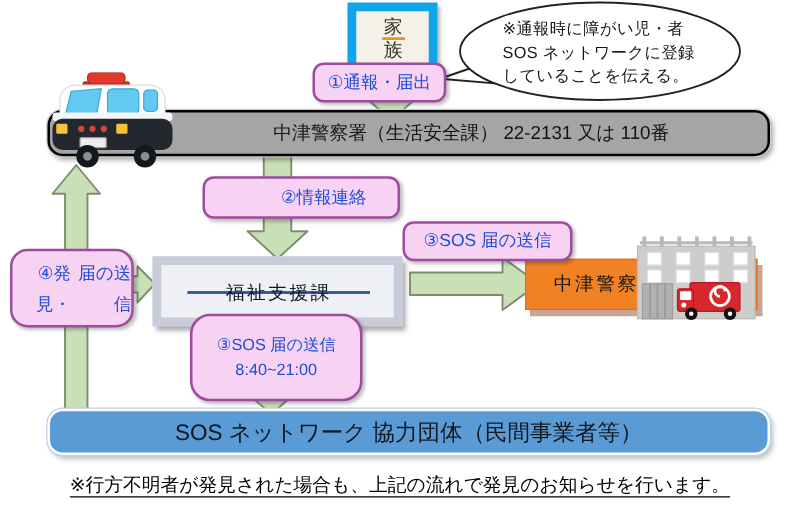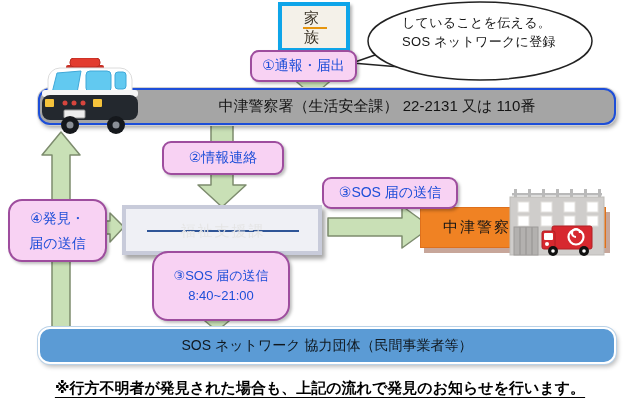--- a/index.html
+++ b/index.html
@@ -8,51 +8,51 @@
   .layer{position:absolute;left:0;top:0;width:640px;height:415px;pointer-events:none;}
 
   
   .step{position:absolute;z-index:3;background:var(--pink-fill,#F8D2F3);
     border:2px solid var(--pink-border,#9E4D9E);border-radius:9px;
     box-shadow:2px 2px 3px rgba(0,0,0,.25);
     display:flex;align-items:center;justify-content:center;
     color:#1d4ed8;font-size:14px;text-align:center;}
 
   
-  .frame{position:absolute;z-index:2;background:#F4F1E9;border:4px solid #0ea5e9;
+  .frame{position:absolute;z-index:2;background:#F4F1E9;border:7px solid #0ea5e9;
     box-shadow:2px 3px 3px rgba(0,0,0,.3);padding:21px;box-sizing:border-box;}
   .frame .inner{width:100%;height:100%;display:flex;align-items:center;justify-content:center;}
 
   .family-inner{background:var(--family-box,#F9A72B);border:1px solid #E6950E;
     color:#3a3326;font-size:15px;}
   .welfare-frame{background:#EFF0F5;border-color:#C8CBDA;box-shadow:3px 4px 4px rgba(0,0,0,.35);}
   .welfare-inner{background:var(--blue-box,#4472C4);border:1px solid #2F5597;
-    color:#e5e5e5;font-size:15px;letter-spacing:2px;text-align:center;}
+    color:#0f172a;font-size:15px;letter-spacing:2px;text-align:center;}
 
   .police-bar{position:absolute;z-index:2;left:38px;top:88px;width:578px;height:37px;
-    background:var(--gray-bar,#A5A5A5);border:2px solid #1d4ed8;border-radius:12px;
+    background:var(--gray-bar,#A5A5A5);border:2px solid #000000;border-radius:12px;
     box-shadow:0 0 0 1px #CFCFCF,2px 3px 4px rgba(0,0,0,.35);box-sizing:border-box;
     display:flex;align-items:center;justify-content:center;padding-left:100px;
     color:#141414;font-size:15px;}
 
   .fire-bar{position:absolute;z-index:2;left:420px;top:207px;width:186px;height:41px;
     background:var(--orange-bar,#F08223);border:1px solid #DE701C;box-sizing:border-box;
     box-shadow:4px 5px 0 #C7A69A;display:flex;align-items:center;
     padding-left:22px;color:#161616;font-size:15px;letter-spacing:2px;}
 
   .network-bar{position:absolute;z-index:2;left:38px;top:327px;width:578px;height:37px;
     background:var(--network-bar,#5B9BD5);border:2px solid #fff;border-radius:12px;
     box-shadow:0 0 0 1px #BAD2E8,2px 3px 4px rgba(0,0,0,.25);box-sizing:border-box;
-    display:flex;align-items:center;justify-content:center;color:#10181f;font-size:14px;}
+    display:flex;align-items:center;justify-content:center;color:#10181f;font-size:18px;}
 
   .bubble-text{position:absolute;z-index:4;left:402px;top:13px;width:190px;
     font-size:13px;line-height:19px;color:#161616;letter-spacing:.3px;}
 
   .footnote{position:absolute;z-index:2;left:0;top:379px;width:640px;text-align:center;
-    font-size:15px;font-weight:bold;color:#000;}
+    font-size:15px;font-weight:normal;color:#000;}
   .footnote span{text-decoration:underline;text-underline-offset:4px;}
 
   .icon{position:absolute;pointer-events:none;}
 </style>
 </head>
 <body>
 
 <div class="canvas">
 
   <svg class="layer" style="z-index:1" width="640" height="415" viewBox="0 0 640 415">
@@ -64,22 +64,23 @@
       <polygon points="97,221 110,221 110,213 124,227 110,242 110,234 97,234"></polygon>
       <polygon points="206,244 228,244 228,316 235,316 217,331 199,316 206,316"></polygon>
     </g>
   </svg>
 
   <svg class="layer" style="z-index:2" width="640" height="415" viewBox="0 0 640 415">
     <polygon points="404,45 352,63 424,69" fill="#ffffff" stroke="#222" stroke-width="1.5" stroke-linejoin="round"></polygon>
     <ellipse cx="480" cy="41" rx="112" ry="39" fill="#ffffff" stroke="#222" stroke-width="1.5"></ellipse>
   </svg>
   <div class="bubble-text">
+    <div>※通報時に障がい児・者</div>
+    <div>SOS ネットワークに登録</div>
     <div>していることを伝える。</div>
-    <div>SOS ネットワークに登録</div>
   </div>
 
   <div class="frame" style="left:278px;top:2px;width:72px;height:38px;">
     <div class="inner family-inner">家族</div>
   </div>
 
   <div class="step" style="left:250px;top:50px;width:103px;height:28px;">
     <span>①通報・届出</span>
   </div>
 
@@ -101,21 +102,21 @@
     <circle cx="35" cy="45" r="2.5" fill="#D6453D"></circle>
     <circle cx="44" cy="45" r="2.5" fill="#D6453D"></circle>
     <circle cx="53" cy="45" r="2.5" fill="#D6453D"></circle>
     <rect x="34" y="52" width="21" height="8" rx="1" fill="#EDEDED" stroke="#9a9a9a"></rect>
     <circle cx="40" cy="67" r="9" fill="#15181c"></circle>
       <circle cx="40" cy="67" r="3.5" fill="#8a8f96"></circle>
     <circle cx="86" cy="67" r="9" fill="#15181c"></circle>
       <circle cx="86" cy="67" r="3.5" fill="#8a8f96"></circle>
   </svg>
 
-  <div class="step" style="left:162px;top:141px;width:118px;height:30px;">
+  <div class="step" style="left:162px;top:141px;width:118px;height:30px;padding-left:36px;">
     <span>②情報連絡</span>
   </div>
 
   <div class="frame welfare-frame" style="left:122px;top:205px;width:200px;height:41px;z-index:2">
     <div class="inner welfare-inner">福祉支援課</div>
   </div>
 
   <div class="step" style="left:322px;top:177px;width:132px;height:28px;">
     <span>③SOS 届の送信</span>
   </div>
@@ -155,21 +156,21 @@
       <circle cx="70" cy="48" r="7.5" fill="none" stroke="#ffffff" stroke-width="2.2"></circle>
       <path d="M70,48 a4,4 0 1 1 4,-4" fill="none" stroke="#ffffff" stroke-width="2.2"></path>
       <circle cx="41" cy="55" r="2" fill="#ffffff"></circle>
       <circle cx="47" cy="62" r="5" fill="#111"></circle>
         <circle cx="47" cy="62" r="1.8" fill="#fff"></circle>
       <circle cx="78" cy="62" r="5" fill="#111"></circle>
         <circle cx="78" cy="62" r="1.8" fill="#fff"></circle>
     </g>
   </svg>
 
-  <div class="step" style="left:8px;top:199px;width:95px;height:59px;border-radius:14px;flex-direction:column;line-height:25px;">
+  <div class="step" style="left:8px;top:199px;width:95px;height:59px;border-radius:14px;flex-direction:row;line-height:25px;text-align:right;">
     <div>④発見・</div>
     <div>届の送信</div>
   </div>
 
   <div class="step" style="left:152px;top:251px;width:134px;height:66px;border-radius:16px;flex-direction:column;font-size:13px;line-height:20px;">
     <div>③SOS 届の送信</div>
     <div>8:40~21:00</div>
   </div>
 
   <div class="network-bar">

